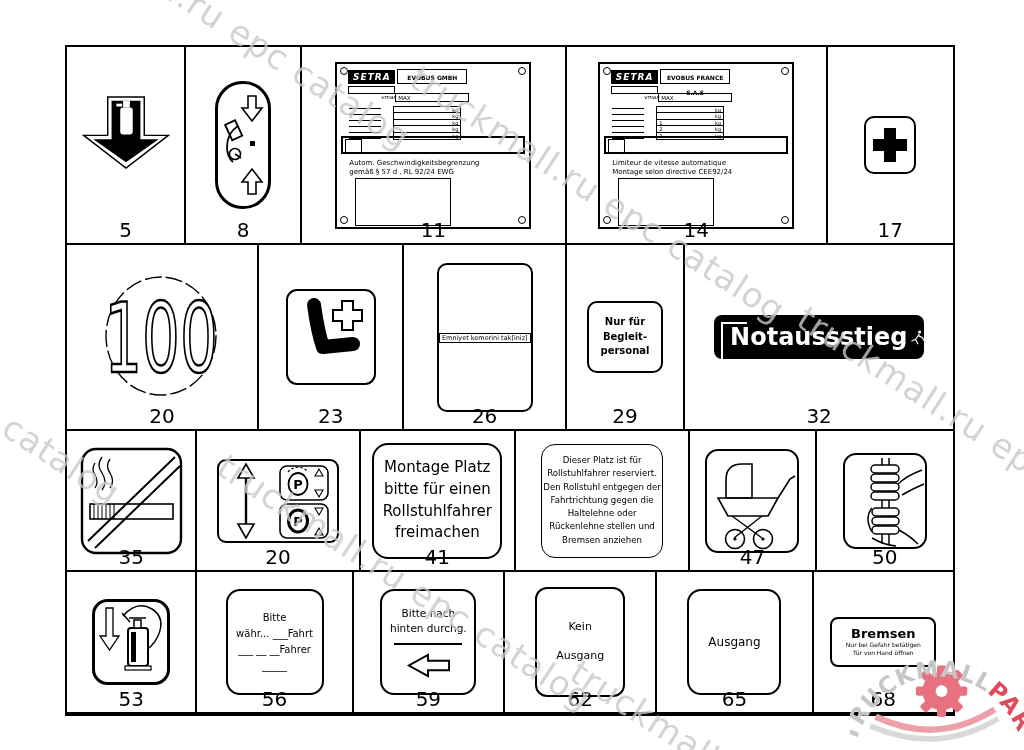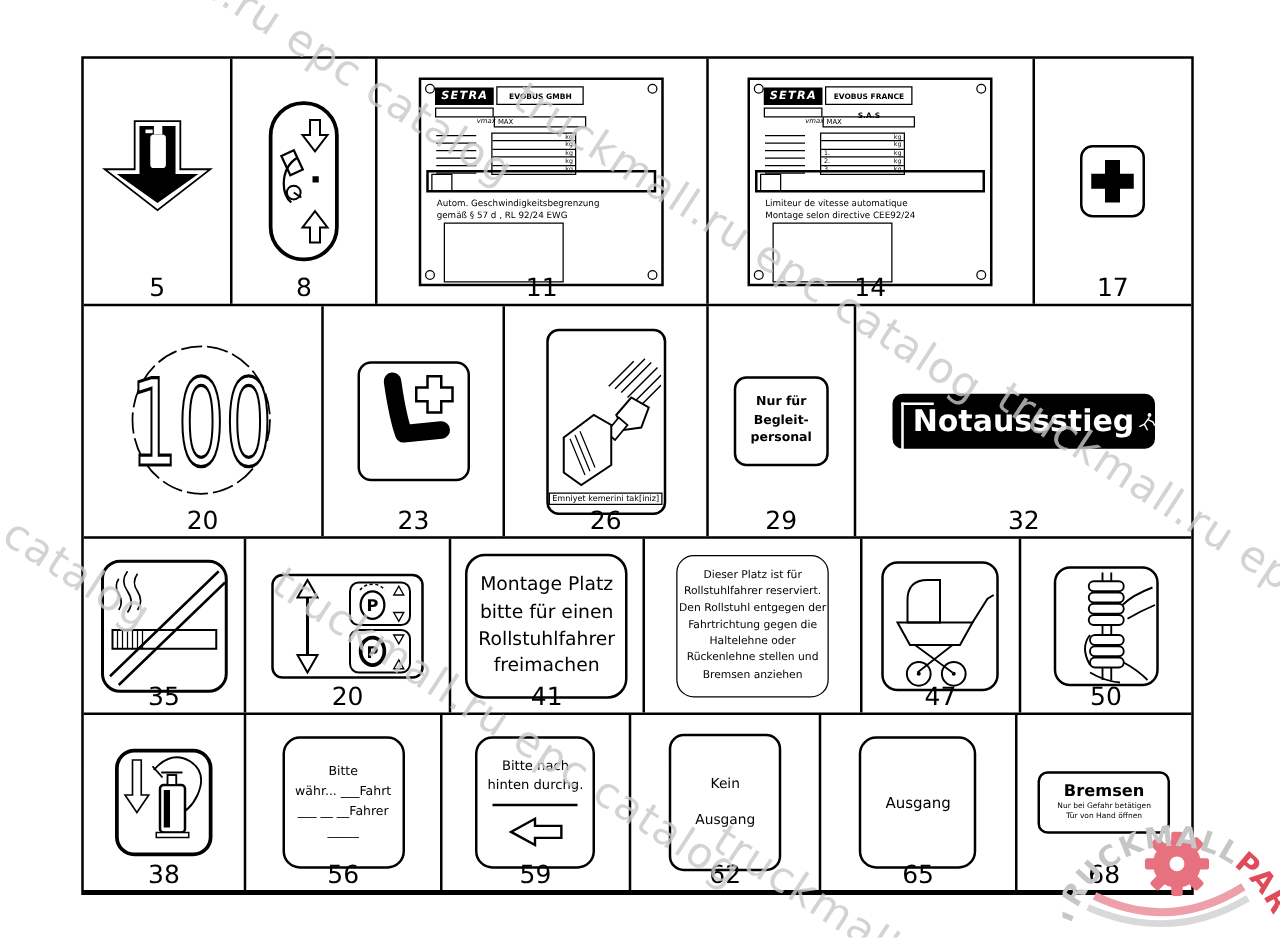--- a/index.html
+++ b/index.html
@@ -214,21 +214,21 @@
     <div class="cell" style="width:146px">
       <svg width="92" height="98" viewBox="0 0 92 98">
         <rect x="2" y="2" width="88" height="94" rx="10" fill="#fff" stroke="#000" stroke-width="2"></rect>
         <path d="M29,17 C31,31 34,48 38,59 L68,56" fill="none" stroke="#000" stroke-width="14" stroke-linecap="round" stroke-linejoin="round"></path>
         <path d="M57,13 h11 v9 h9 v11 h-9 v9 h-11 v-9 h-9 v-11 h9 z" fill="#fff" stroke="#000" stroke-width="2"></path>
       </svg>
       <div class="num">23</div>
     </div>
 
     <div class="cell" style="width:163px">
-      <div style="border:2px solid #000;border-radius:10px;width:92px;height:145px;display:flex;flex-direction:column;align-items:center;justify-content:flex-end;background:#fff;">
+      <div style="border:2px solid #000;border-radius:10px;width:92px;height:145px;display:flex;flex-direction:row;align-items:center;justify-content:flex-end;background:#fff;">
         <svg width="88" height="108" viewBox="0 0 88 108">
           <path d="M56,30 L80,6 M61,34 L85,10 M66,38 L88,16 M70,42 L88,24 M51,27 L75,3 M46,25 L66,5" stroke="#000" stroke-width="1.2" fill="none"></path>
           <polygon points="52,48 64,34 78,42 72,58 58,60" fill="#fff" stroke="#000" stroke-width="1.6"></polygon>
           <polygon points="44,62 54,50 61,56 51,68" fill="#fff" stroke="#000" stroke-width="1.4"></polygon>
           <polygon points="10,66 34,48 48,56 48,88 24,104 10,94" fill="#fff" stroke="#000" stroke-width="1.6"></polygon>
           <path d="M15,67 L27,96 M19,64 L31,93 M23,61 L35,90" stroke="#000" stroke-width="1" fill="none"></path>
         </svg>
         <div class="small-cap">Emniyet kemerini tak[iniz]</div>
         <div style="height:6px"></div>
       </div>
@@ -353,21 +353,21 @@
         <rect x="2.5" y="2.5" width="75" height="83" rx="14" fill="#fff" stroke="#000" stroke-width="3"></rect>
         <path d="M15,10 h7 v28 h6 l-9.5,14 -9.5,-14 h6 z" fill="#fff" stroke="#000" stroke-width="1.3"></path>
         <path d="M32,18 Q46,2 61,11 Q75,20 67,38 Q61,51 50,54" fill="none" stroke="#000" stroke-width="1.5"></path>
         <polygon points="52,48 42,56 54,59" fill="#fff" stroke="#000" stroke-width="1.2"></polygon>
         <rect x="37" y="30" width="20" height="38" rx="3" fill="#fff" stroke="#000" stroke-width="2"></rect>
         <rect x="40" y="34" width="5" height="30" fill="#000"></rect>
         <rect x="34" y="68" width="26" height="4" fill="#fff" stroke="#000" stroke-width="1.2"></rect>
         <rect x="43" y="22" width="7" height="8" fill="#fff" stroke="#000" stroke-width="1.5"></rect>
         <path d="M38,20 H55 M39,24 L31,15" stroke="#000" stroke-width="1.5" fill="none"></path>
       </svg>
-      <div class="num">38</div>
+      <div class="num">53</div>
     </div>
 
     <div class="cell" style="width:157px">
       <div class="tsk" style="width:94px;height:102px;font-size:10px;font-weight:normal;line-height:1.6;border-radius:14px;">
         <div>Bitte</div>
         <div>währ... ___Fahrt</div>
         <div>___ __ __Fahrer</div>
         <div>_____</div>
       </div>
       <div class="num">56</div>

